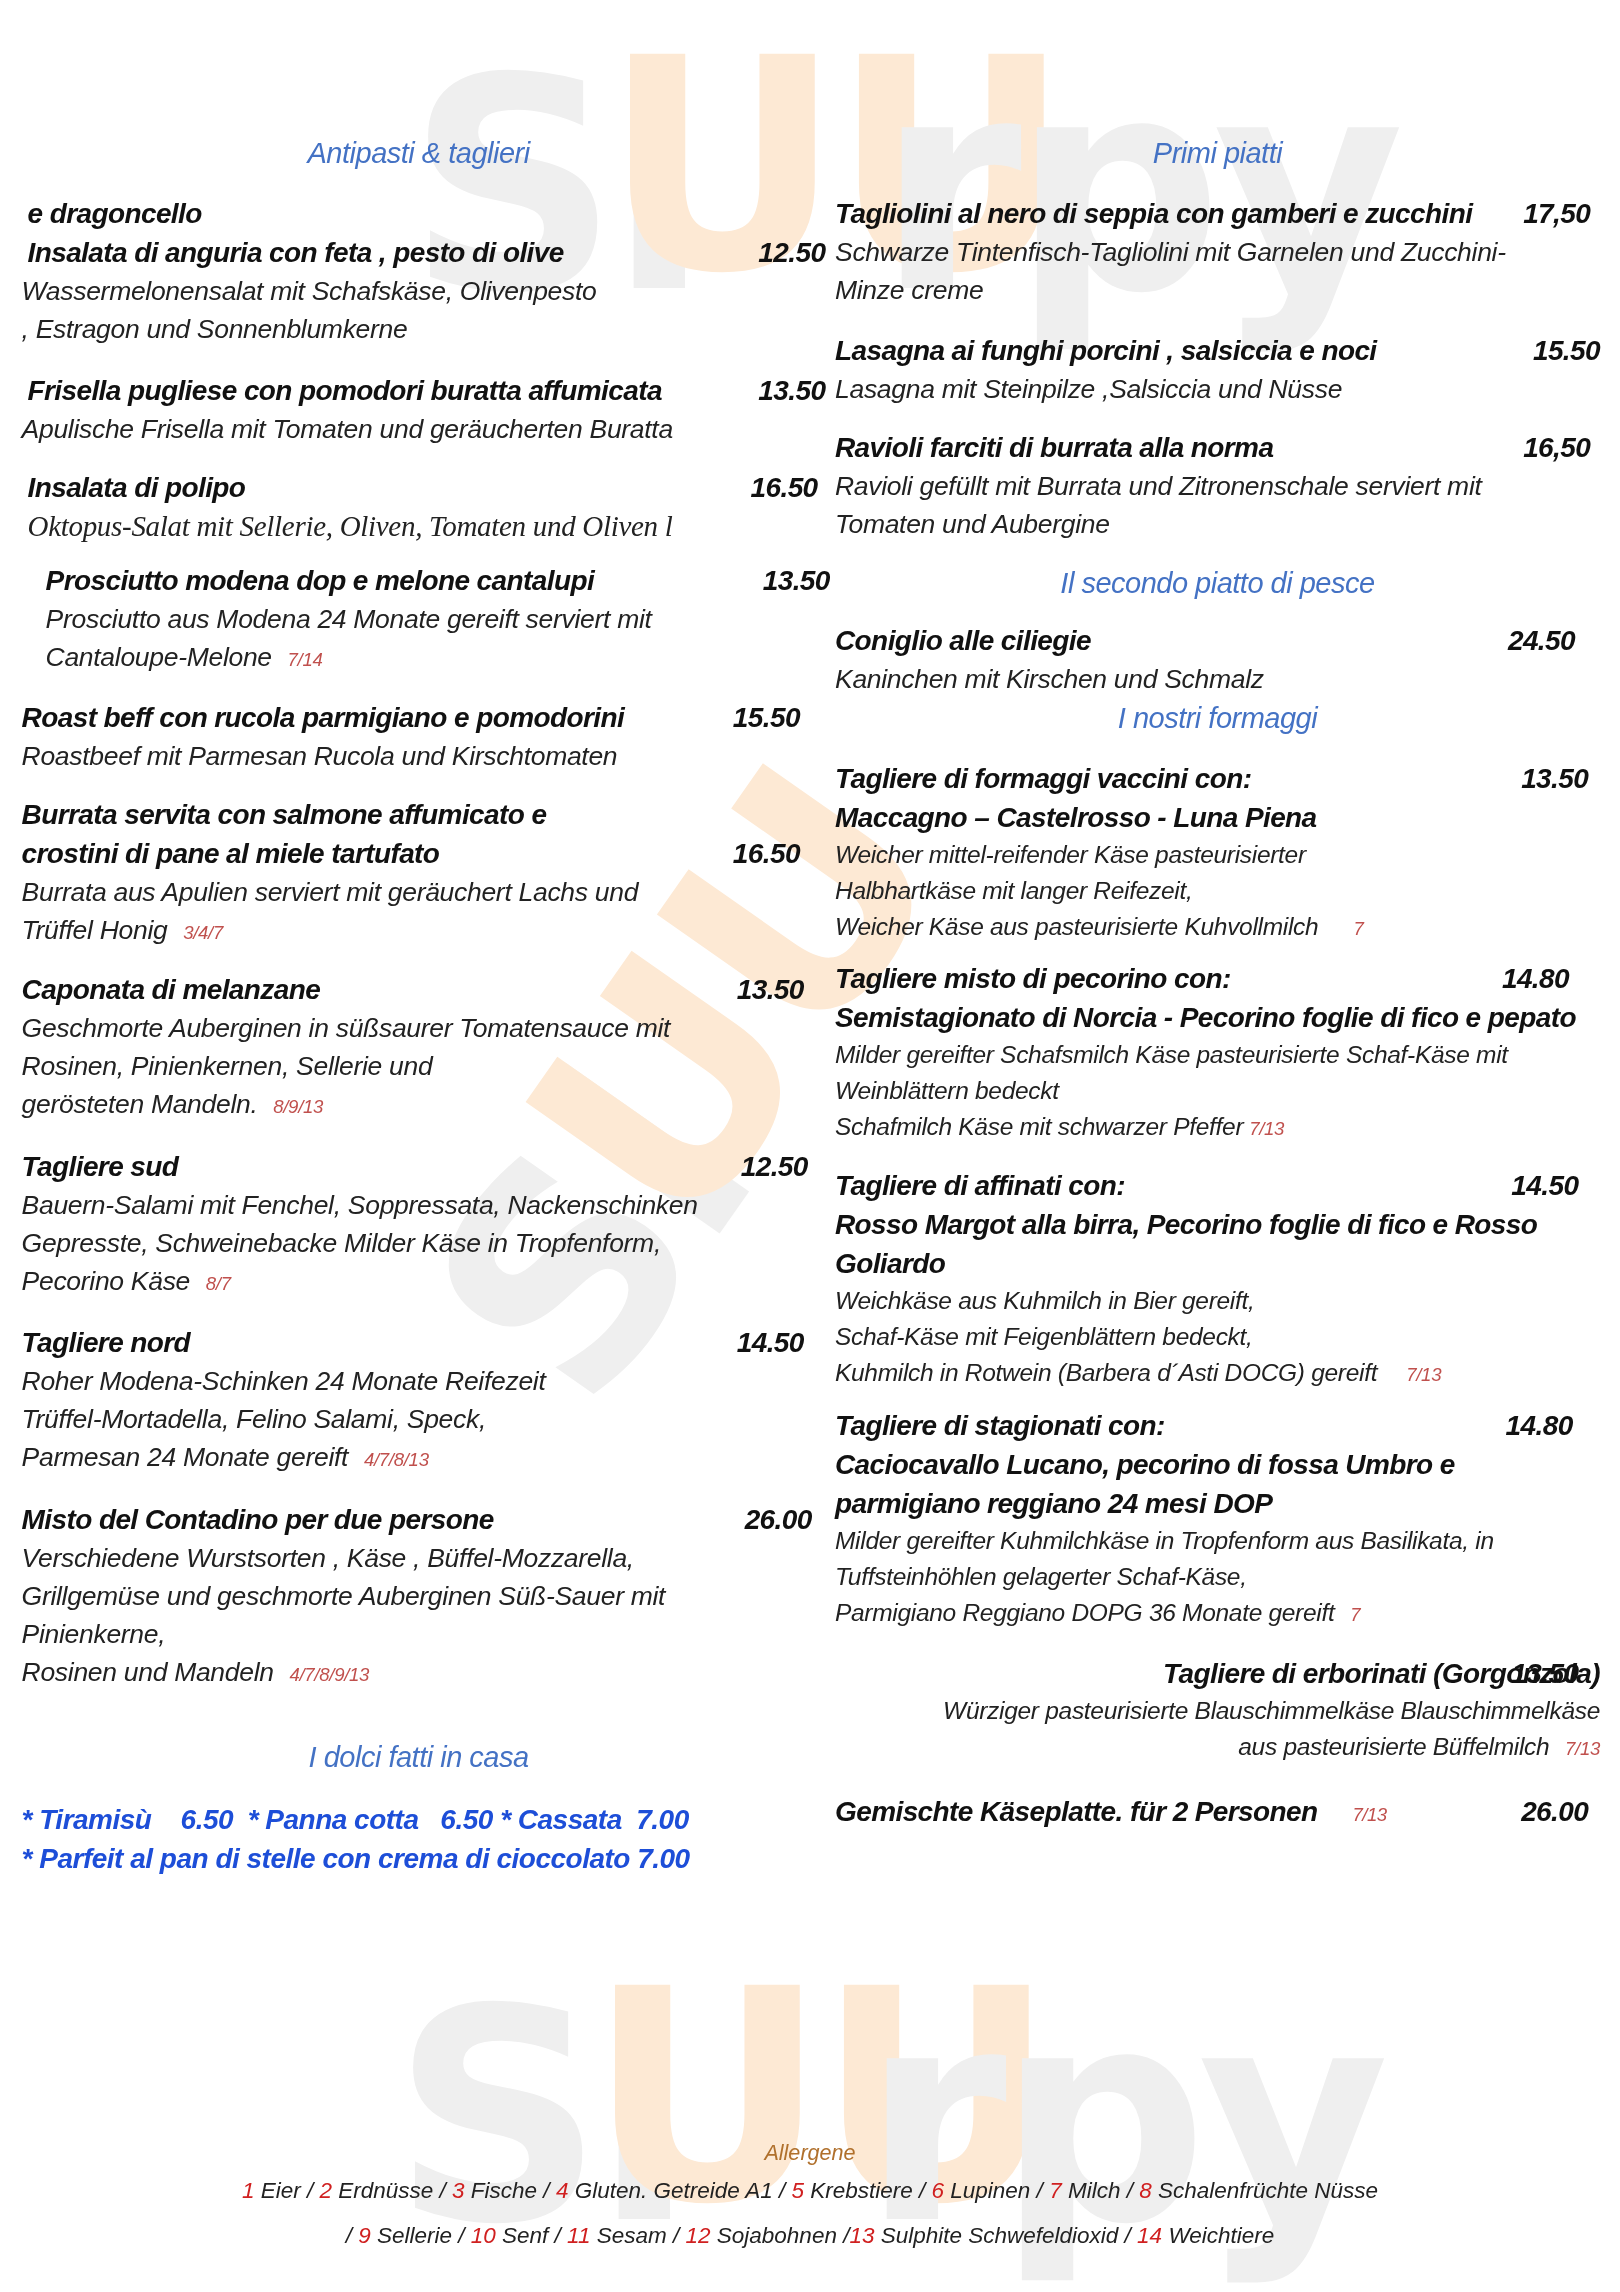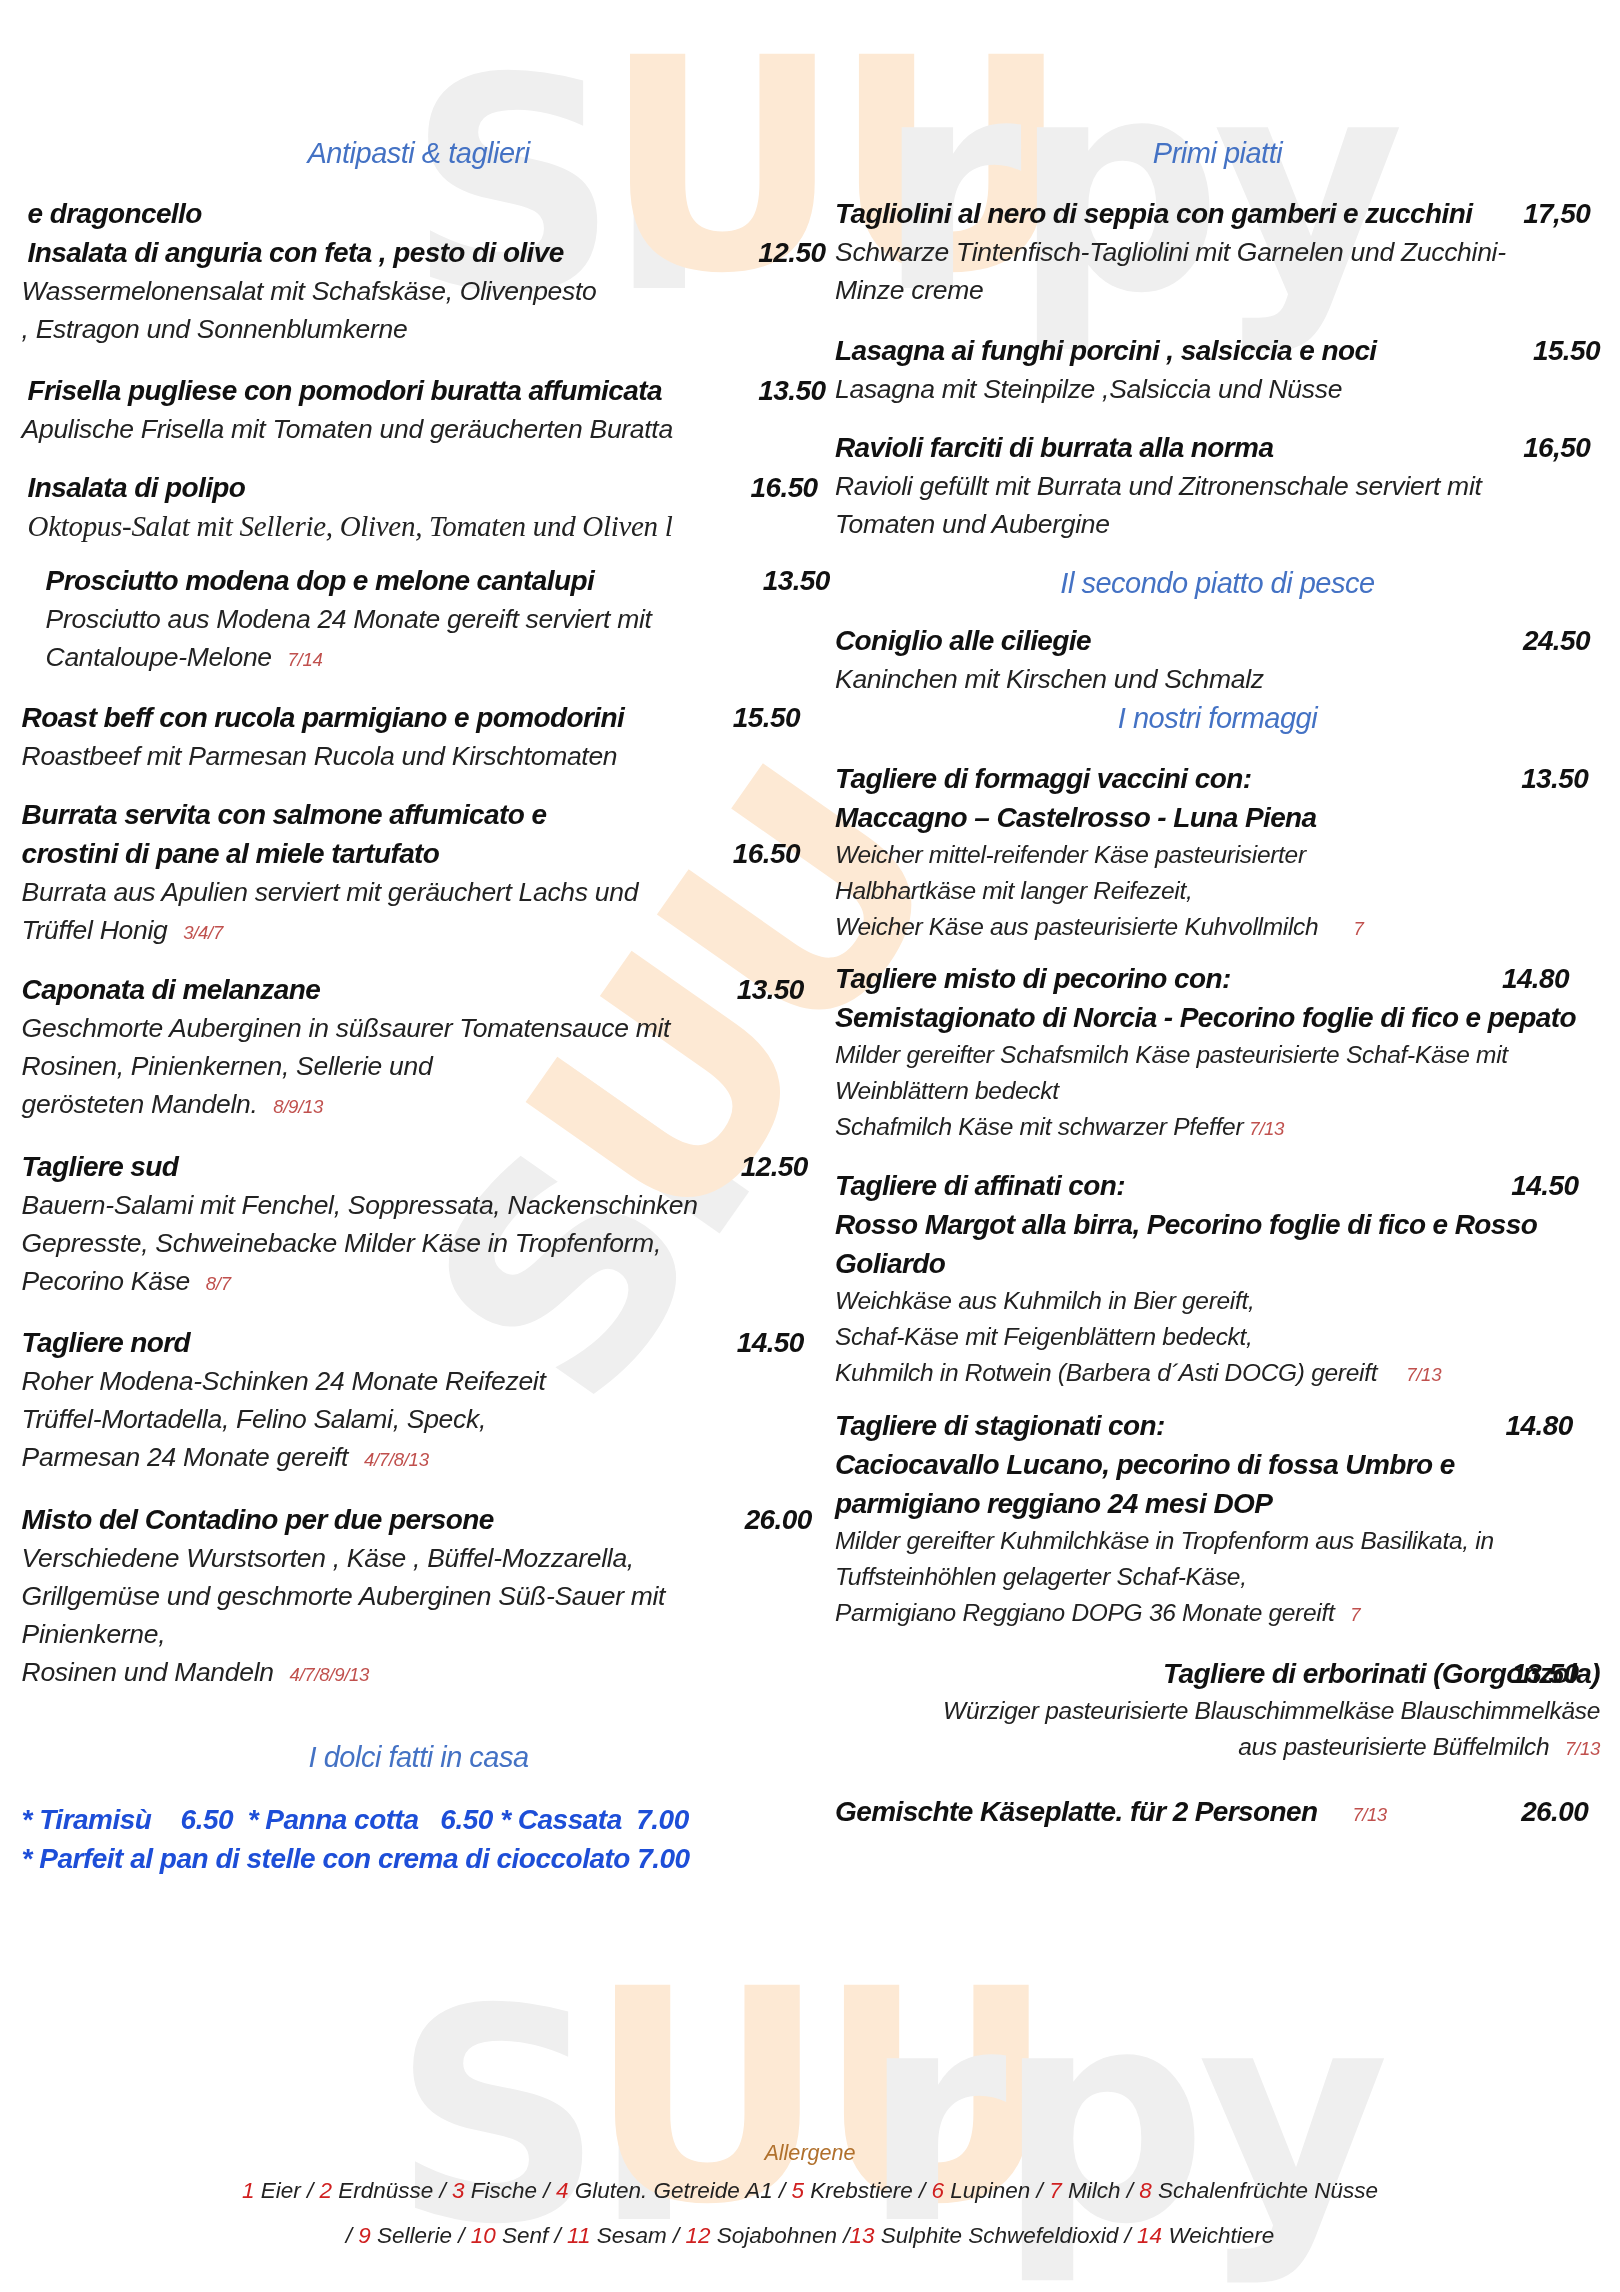--- a/index.html
+++ b/index.html
@@ -174,21 +174,21 @@
     <div class="item" style="top:428px;">
       <div class="item-name">Ravioli farciti di burrata alla norma</div>
       <div class="item-price" style="top:0; right:9.8px;">16,50</div>
       <div class="item-desc">Ravioli gefüllt mit Burrata und Zitronenschale serviert mit</div>
       <div class="item-desc">Tomaten und Aubergine</div>
     </div>
 
     <div class="section-title" style="top:567px;">Il secondo piatto di pesce</div>
     <div class="item" style="top:621px;">
       <div class="item-name">Coniglio alle ciliegie</div>
-      <div class="item-price" style="top:0; right:10px;">24.50</div>
+      <div class="item-price" style="top:0; right:25px;">24.50</div>
       <div class="item-desc">Kaninchen mit Kirschen und Schmalz</div>
     </div>
 
     <div class="section-title" style="top:702px;">I nostri formaggi</div>
 
     <div class="item" style="top:759px;">
       <div class="item-name">Tagliere di formaggi vaccini con:</div>
       <div class="item-name">Maccagno – Castelrosso - Luna Piena</div>
       <div class="item-price" style="top:0; right:11.8px;">13.50</div>
       <div class="item-desc" style="font-size:24.5px; line-height:36px;">Weicher mittel-reifender Käse pasteurisierter</div>

